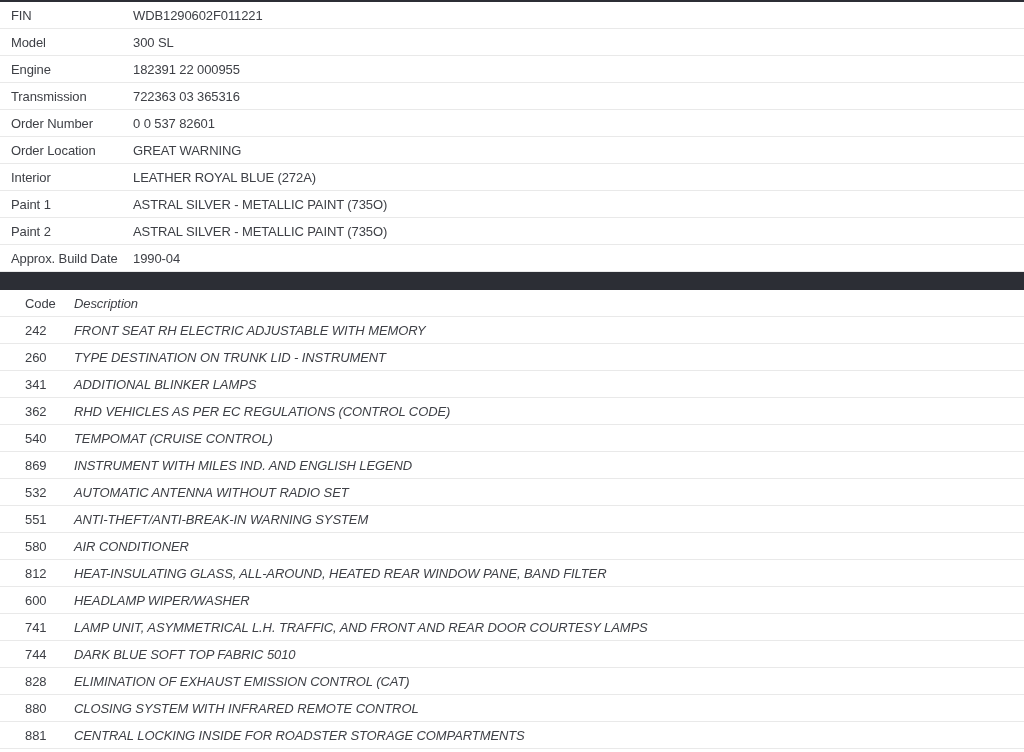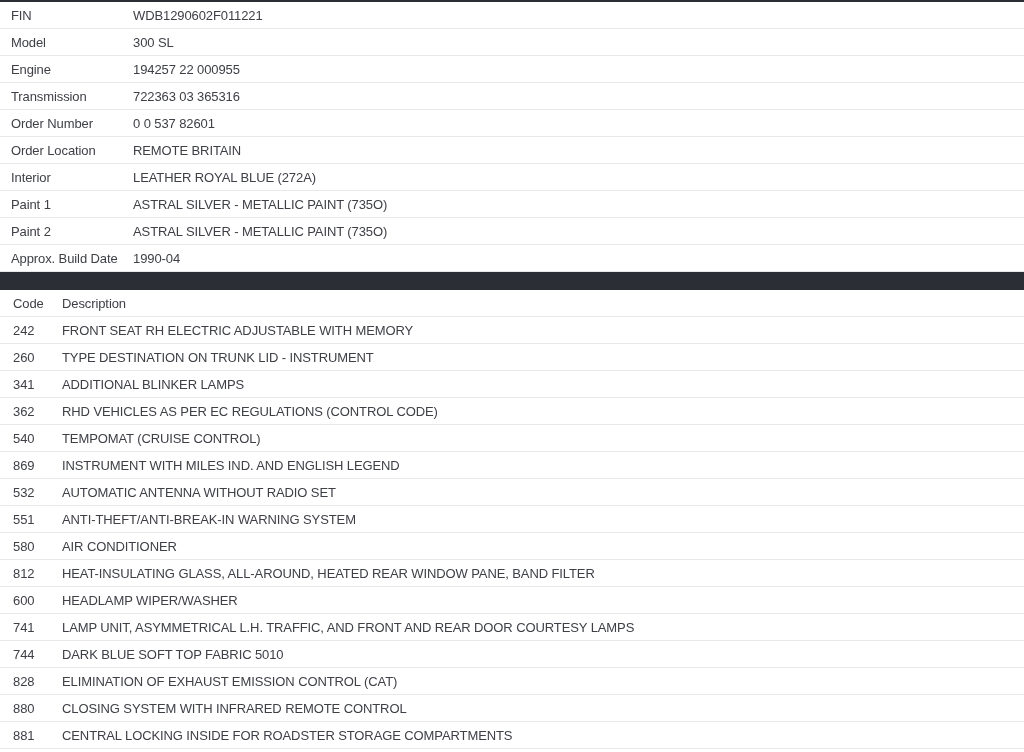--- a/index.html
+++ b/index.html
@@ -43,27 +43,28 @@
     padding-left: 11px;
     flex: 0 0 auto;
     white-space: nowrap;
   }
   .info-value {
     flex: 1 1 auto;
     white-space: nowrap;
   }
   .code-cell {
     width: 49px;
-    padding-left: 13px;
+    padding-left: 25px;
     flex: 0 0 auto;
     white-space: nowrap;
   }
   .desc-cell {
     flex: 1 1 auto;
     white-space: nowrap;
+    font-style: italic;
   }
 </style>
 </head>
 <body>
 
 <div class="page">
 
   <div class="top-bar"></div>
 
   <div>
@@ -72,36 +73,36 @@
     <div class="info-value">WDB1290602F011221</div>
   </div>
 
   <div class="info-row">
     <div class="info-label">Model</div>
     <div class="info-value">300 SL</div>
   </div>
 
   <div class="info-row">
     <div class="info-label">Engine</div>
-    <div class="info-value">194257 22 000955</div>
+    <div class="info-value">182391 22 000955</div>
   </div>
 
   <div class="info-row">
     <div class="info-label">Transmission</div>
     <div class="info-value">722363 03 365316</div>
   </div>
 
   <div class="info-row">
     <div class="info-label">Order Number</div>
     <div class="info-value">0 0 537 82601</div>
   </div>
 
   <div class="info-row">
     <div class="info-label">Order Location</div>
-    <div class="info-value">REMOTE BRITAIN</div>
+    <div class="info-value">GREAT WARNING</div>
   </div>
 
   <div class="info-row">
     <div class="info-label">Interior</div>
     <div class="info-value">LEATHER ROYAL BLUE (272A)</div>
   </div>
 
   <div class="info-row">
     <div class="info-label">Paint 1</div>
     <div class="info-value">ASTRAL SILVER - METALLIC PAINT (735O)</div>

